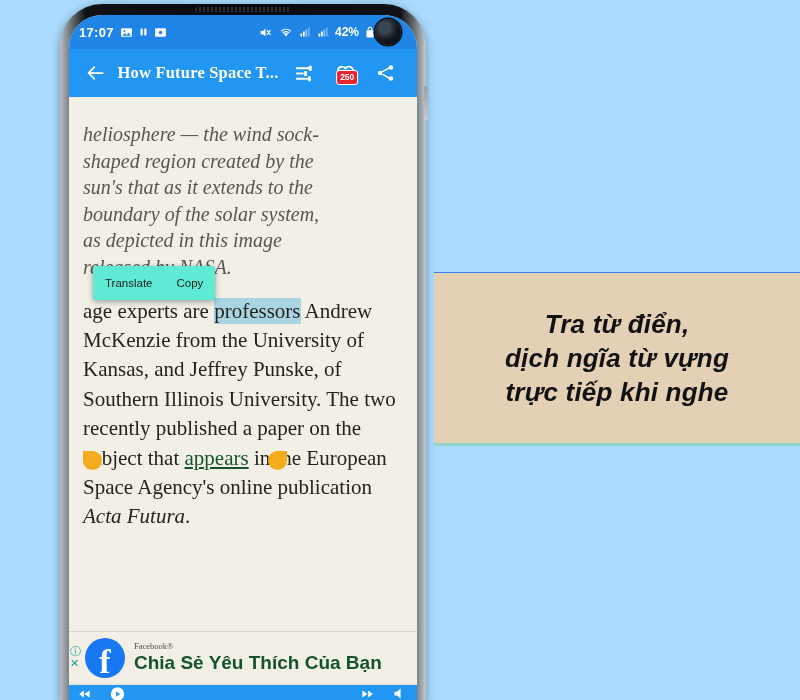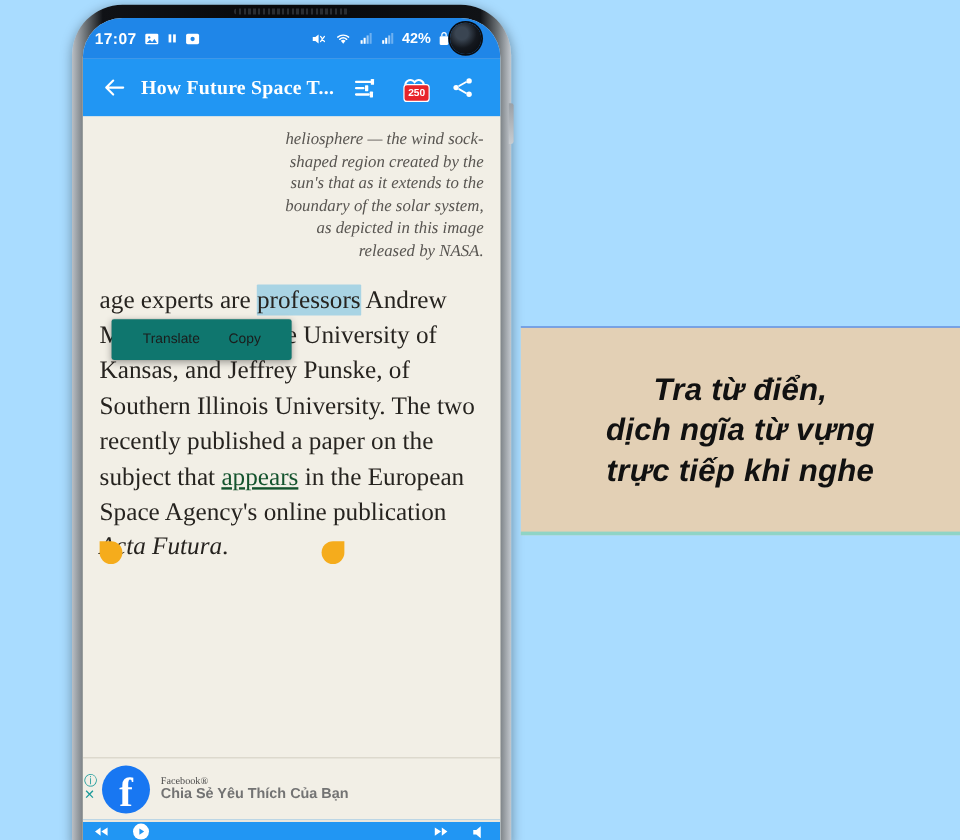--- a/index.html
+++ b/index.html
@@ -80,22 +80,22 @@
   .article {
     position:relative;
     background:#f2efe6;
     height:calc(100% - 34px - 48px);
     padding:4px 14px 0 14px;
     font-family:"Liberation Serif", serif;
     color:#2f2c28;
     overflow:hidden;
   }
   .caption {
-    text-align:right; font-style:italic; font-size:14px;
-    line-height:1.33; color:#585551; margin-top:7px;
+    text-align:left; font-style:italic; font-size:20px;
+    line-height:1.33; color:#585551; margin-top:20px;
   }
   .body-text {
     font-size:21px; line-height:1.4; margin-top:16px; color:#26231f;
   }
   .hl {
     background:#a9d4e4; border-radius:1px; padding:1px 0;
   }
   .lnk { color:#14532d; text-decoration:underline; }
   .ital { font-style:italic;margin-top:36px; }
 
@@ -103,24 +103,24 @@
   .handle {
     position:absolute; width:19px; height:19px; border-radius:50%;
     background:#f5ac1c; z-index:25;
   }
   .handle.left  { left:14px;  top:354px;  border-top-left-radius:0; }
   .handle.right { left:199px; top:354px;  border-top-right-radius:0; }
 
   
   .ctxmenu {
     position:absolute; left:24px; top:169px;
-    background:#0f766e; border-radius:2px;
+    background:#5eead4; border-radius:2px;
     box-shadow:0 2px 6px rgba(0,0,0,.32), 0 0 0 .5px rgba(0,0,0,.07);
     display:flex; align-items:center; z-index:30;
-    height:34px; padding:0 14px;
+    height:34px; padding:0 0;
   }
   .ctxmenu span {
     font-family:"Liberation Sans", sans-serif;
     font-size:11.5px; color:#1b1b1b;
     padding:0 12px; cursor:pointer; white-space:nowrap;
   }
 
   
   .ad {
     position:absolute; left:0; right:0; bottom:21px;
@@ -138,21 +138,21 @@
     width:40px; height:40px; border-radius:50%;
     background:#1877f2; color:#fff; flex:0 0 40px;
     display:flex; align-items:flex-end; justify-content:center;
     font-family:"Liberation Serif", serif;
     font-weight:bold; font-size:34px; line-height:.92;
     overflow:hidden;
   }
   .ad-txt { margin-left:9px; flex:1; min-width:0; }
   .ad-brand { font-size:8.5px; color:#4b4b4b; line-height:1.1; }
   .ad-title {
-    font-size:12px; font-weight:bold; color:#737373; line-height:1.12;
+    font-size:19px; font-weight:bold; color:#14532d; line-height:1.12;
     font-family:"Liberation Sans", sans-serif;
   }
   .ad-btn {
     flex:0 0 auto; background:#5a5a5a; color:#fff;
     font-size:11.5px; padding:11px 26px; border-radius:2px;
     cursor:pointer; margin-left:6px;
   }
 
   
   .player {

